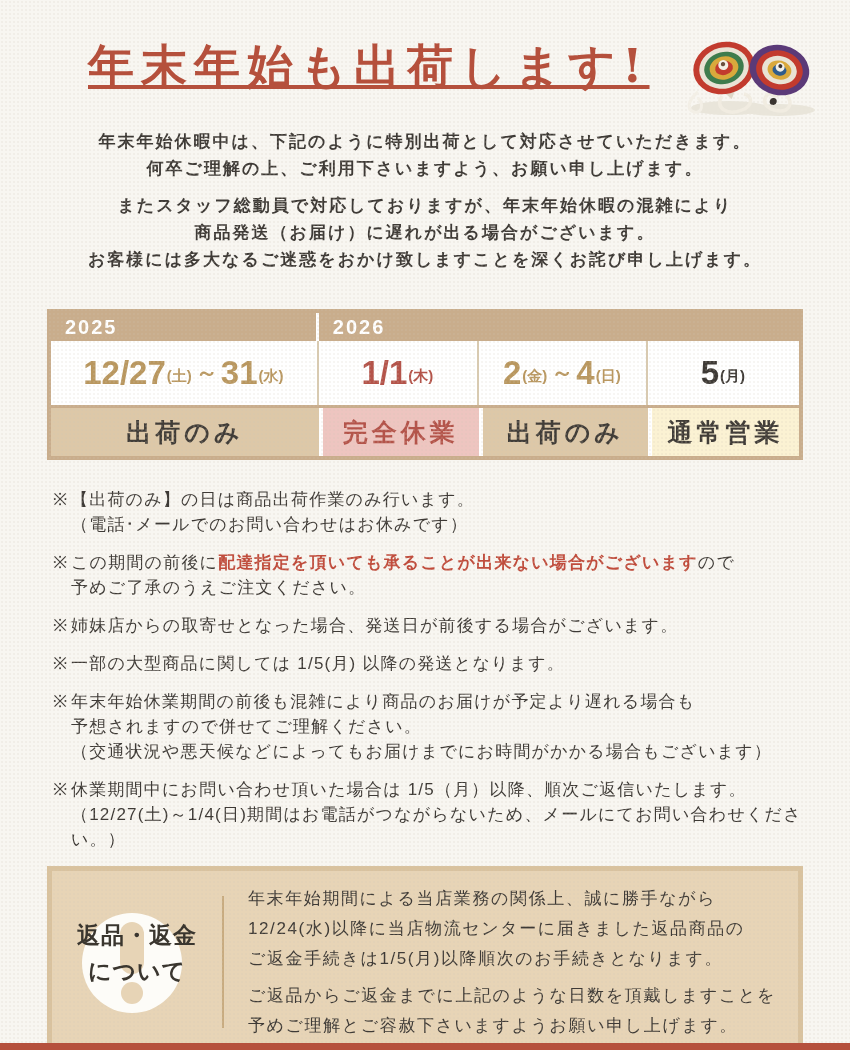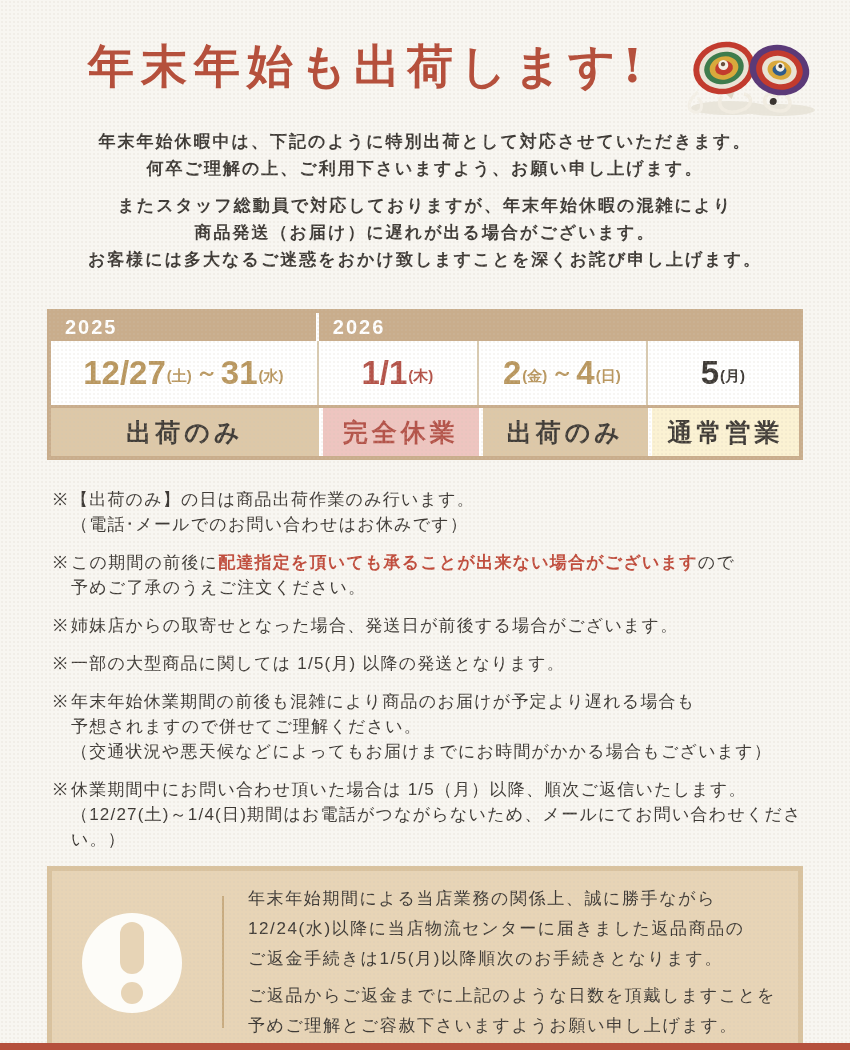--- a/index.html
+++ b/index.html
@@ -22,20 +22,21 @@
   
   .title-row { position:relative; padding-top:40px; height:112px; }
   .page-title {
     margin-left:88px;
     font-family:"DejaVu Serif", serif;
     font-size:46px; font-weight:600;
     letter-spacing:7px;
     color:#b5503c;
     line-height:1.15;
     white-space:nowrap;
+    text-decoration:underline;
   }
   .tops { position:absolute; top:34px; right:28px; width:138px; height:84px; }
 
   
   .intro { text-align:center; margin-top:16px; }
   .intro p { font-size:17px; font-weight:600; line-height:27px; letter-spacing:2px; color:#3e3a36; }
   .intro .p2 { margin-top:10px; }
 
   
   .sched {
@@ -247,20 +248,24 @@
       </div>
     </div>
   </div>
 
   <div class="returns">
     <div class="ret-left">
       <div class="ret-icon">
         <div class="ret-excl-bar"></div>
         <div class="ret-excl-dot"></div>
       </div>
+      <div class="ret-label">
+        <span>返品・返金</span><br>
+        <span>について</span>
+      </div>
     </div>
     <div class="ret-divider"></div>
     <div class="ret-text">
       <p>
         <span>年末年始期間による当店業務の関係上、誠に勝手ながら</span><br>
         <span>12/24(水)以降に当店物流センターに届きました返品商品の</span><br>
         <span>ご返金手続きは1/5(月)以降順次のお手続きとなります。</span>
       </p>
       <p class="rp2">
         <span>ご返品からご返金までに上記のような日数を頂戴しますことを</span><br>

